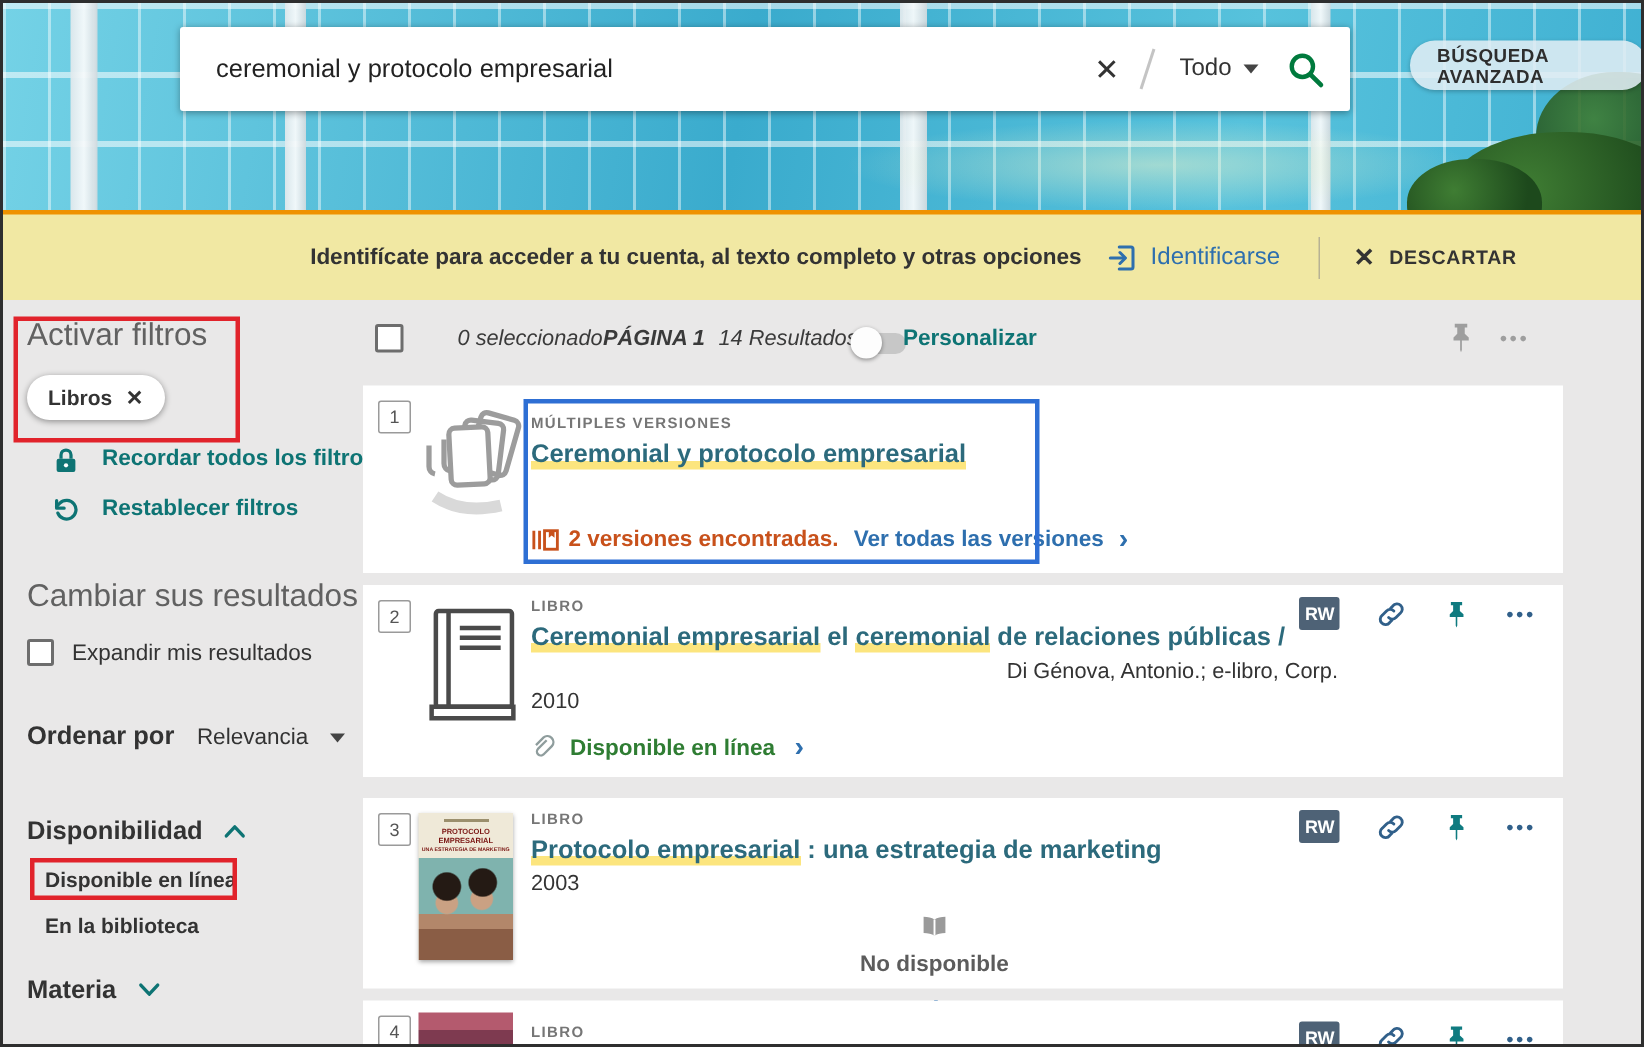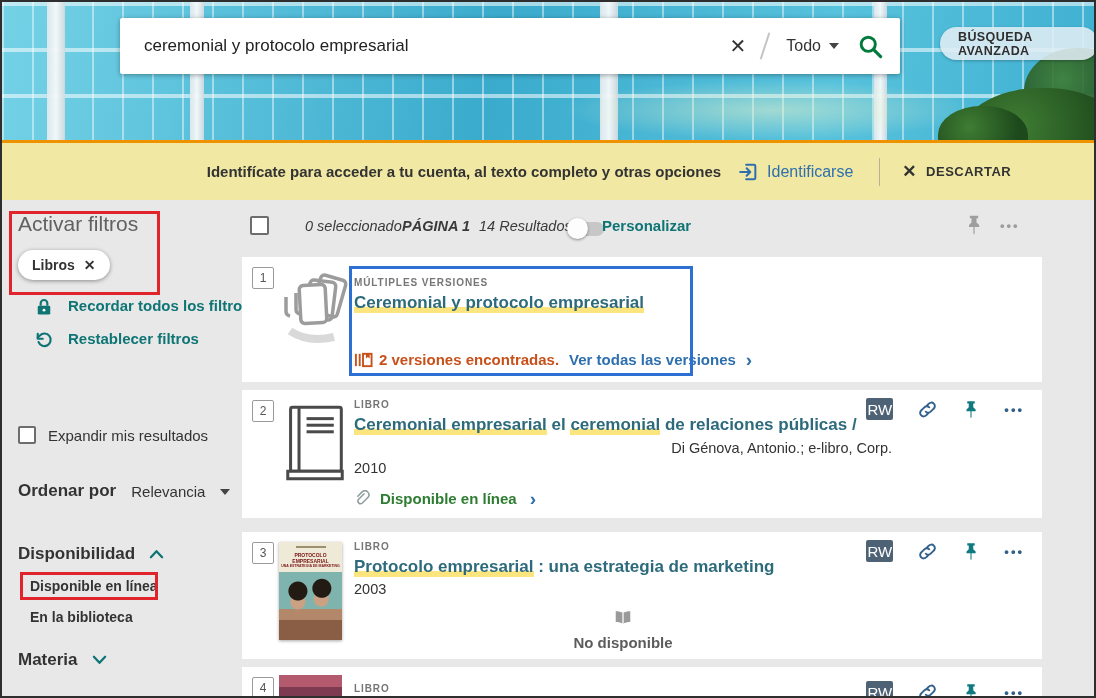--- a/index.html
+++ b/index.html
@@ -96,21 +96,21 @@
   .rec-year { font-size:14.5px; color:#333; margin-top:4px; }
   .avail { display:flex; align-items:center; gap:9px; margin-top:13px; cursor:pointer; font-size:15px; font-weight:bold; }
   .avail.green { color:#2f7d33; }
   .avail.gray { color:#5c5c5c;flex-direction:column; }
   .chev { color:#2e6fae; font-size:19px; font-weight:bold; line-height:1; margin-left:4px; }
   .versions-line { position:absolute; left:112px; bottom:13px; display:flex; align-items:center; gap:6px;
     font-size:15px; font-weight:bold; cursor:pointer; }
   .v-orange { color:#c8511b; }
   .v-link { color:#2e6fae; margin-left:4px;text-align:center; }
   .actions { position:absolute; right:18px; top:8px; display:flex; align-items:center; gap:24px; }
-  .rw { width:27px; height:22px; background:#4e6276; color:#fff; font-size:15px; font-weight:normal;
+  .rw { width:27px; height:22px; background:#4e6276; color:#fff; font-size:12px; font-weight:bold;
     display:flex; align-items:center; justify-content:center; border-radius:2px; cursor:pointer; }
   .act-dots { color:#31608a; }
   .hdr-dots { color:#9e9e9e; position:absolute; left:758px; top:18px; cursor:pointer; }
 
   
   .cover3 { width:63px; height:98px; background:#efe9d8; box-shadow:0 1px 3px rgba(0,0,0,.35);
     overflow:hidden; position:relative; }
   .cover3 .c-auth { height:10px; border-bottom:0; display:flex; justify-content:center; align-items:center; }
   .cover3 .c-auth i { display:block; width:30px; height:2px; background:#9b8f6d; }
   .cover3 .c-title { font-size:5px; font-weight:bold; color:#7a1512; text-align:center; line-height:1.2; }
@@ -198,20 +198,21 @@
     </div>
 
     <div class="sb-link" style="top:130px;">
       <svg width="20" height="20" viewBox="0 0 24 24">
         <path d="M4.5 4.5v6h6" fill="none" stroke="#0e7474" stroke-width="2.6" stroke-linecap="round" stroke-linejoin="round"></path>
         <path d="M5.5 14.5a7.5 7.5 0 1 0 1.6-8L4.5 9" fill="none" stroke="#0e7474" stroke-width="2.6" stroke-linecap="round"></path>
       </svg>
       <span>Restablecer filtros</span>
     </div>
 
+    <div class="sb-h" style="top:186px;">Cambiar sus resultados</div>
 
     <div class="sb-check" style="top:226px;">
       <span class="cbox"></span>
       <span>Expandir mis resultados</span>
     </div>
 
     <div class="sb-sort" style="top:281px;">
       <span style="font-size:17px;font-weight:bold;color:#333;">Ordenar por</span>
       <span style="font-size:15px;color:#333;margin-left:15px;cursor:pointer;">Relevancia</span>
       <span class="caret" style="margin:2px 0 0 15px;"></span>

